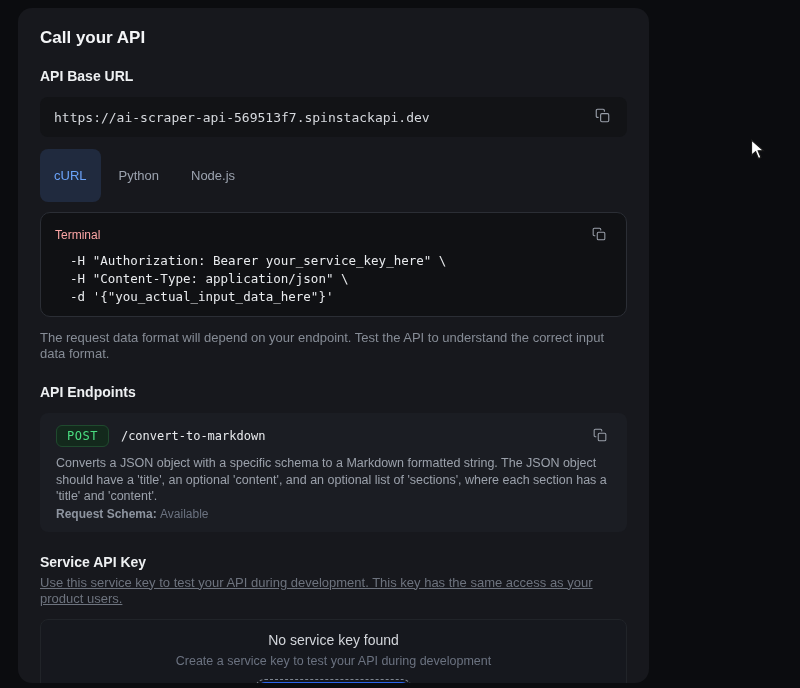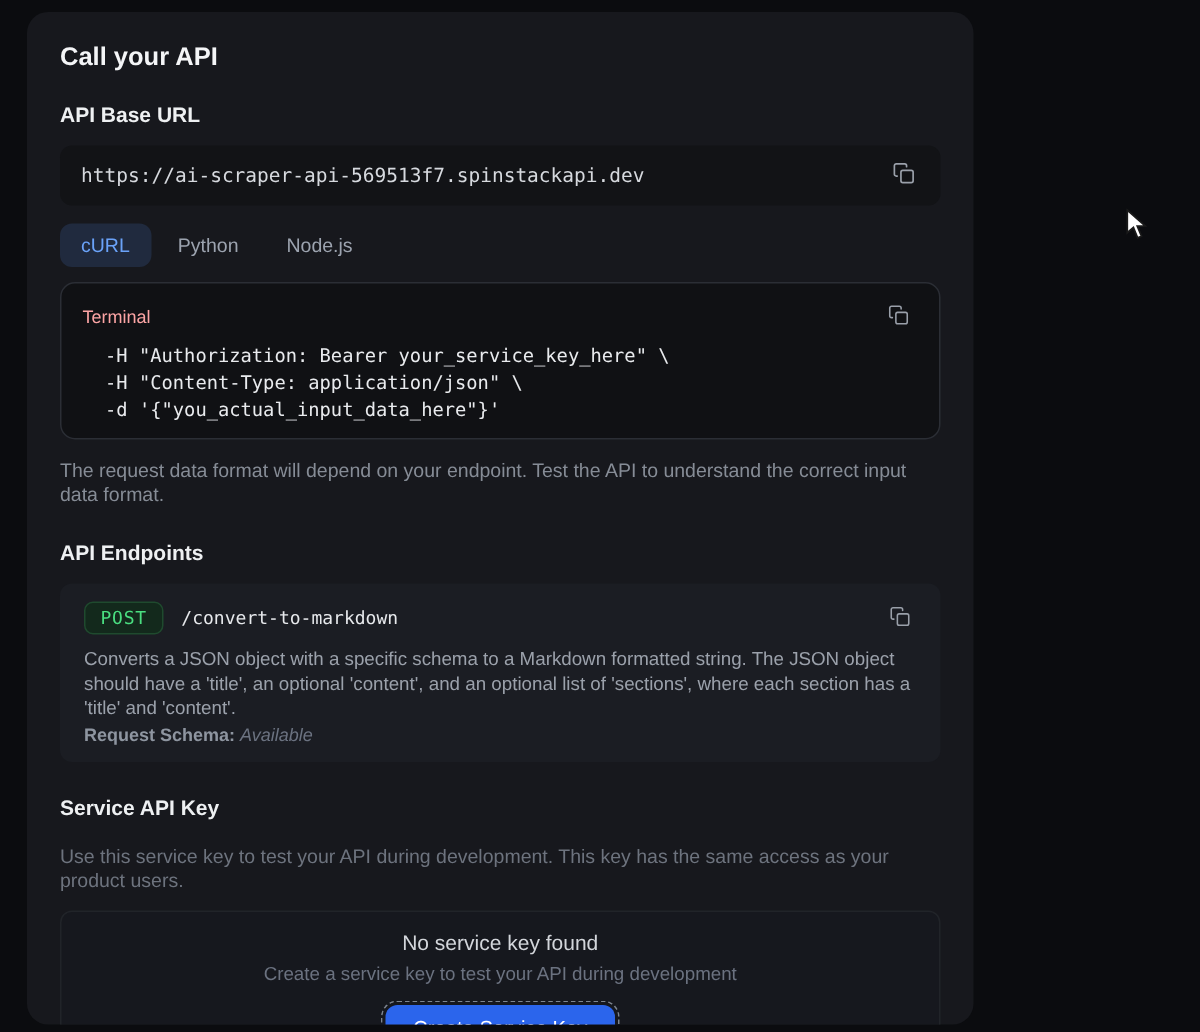--- a/index.html
+++ b/index.html
@@ -43,21 +43,21 @@
   .icon-btn {
     width: 26px; height: 26px;
     display: flex; align-items: center; justify-content: center;
     background: transparent; border: none; cursor: pointer;
     border-radius: 6px; flex: 0 0 auto;
   }
 
   
   .tabs { margin-top: 12px; display: flex; align-items: center; gap: 4px; }
   .tab {
-    padding: 7px 14px;
+    padding: 19px 14px;
     font-size: 13px; color: #9ca3af;
     background: transparent; border: none; border-radius: 8px; cursor: pointer;
   }
   .tab.active { background: #202a3e; color: #6aa2f8; }
 
   
   .terminal {
     margin-top: 10px;
     background: #101114;
     border: 1px solid #2b2e35;
@@ -90,24 +90,24 @@
     color: #4ade80; background: #13291c;
     border: 1px solid #1f4a2e;
     padding: 3px 10px; border-radius: 6px;
   }
   .endpoint-path { font-size: 12px; color: #e7e9ec; }
   .endpoint-head .icon-btn { margin-left: auto; }
   .endpoint-desc { margin-top: 6px; font-size: 12.5px; line-height: 16.5px; color: #9ba1ab; }
   .full-url-row { margin-top: 6px; font-size: 12.5px; line-height: 16px; color: #9aa0aa; font-weight: 600; }
   .full-url-row .url-value { font-weight: 400; color: #ced3da; font-size: 12.5px; }
   .schema-row { margin-top: 2px; font-size: 12px; line-height: 15px; color: #8e95a0; font-weight: 700; }
-  .schema-row .schema-value { font-weight: 400; color: #6b7280; font-style: italic; }
-
-  
-  .service-desc { margin-top: 16px; font-size: 13px; line-height: 16px; color: #6d737e; }
+  .schema-row .schema-value { font-weight: 400; color: #6b7280; }
+
+  
+  .service-desc { margin-top: 4px; font-size: 13px; line-height: 16px; color: #6d737e; text-decoration: underline; }
   .service-box {
     margin-top: 12px;
     height: 108px;
     background: #16181e;
     border: 1px solid #212429;
     border-radius: 8px;
     display: flex; flex-direction: column; align-items: center; justify-content: center;
     text-align: center;
   }
   .empty-title { font-size: 14px; color: #d3d6db; }

